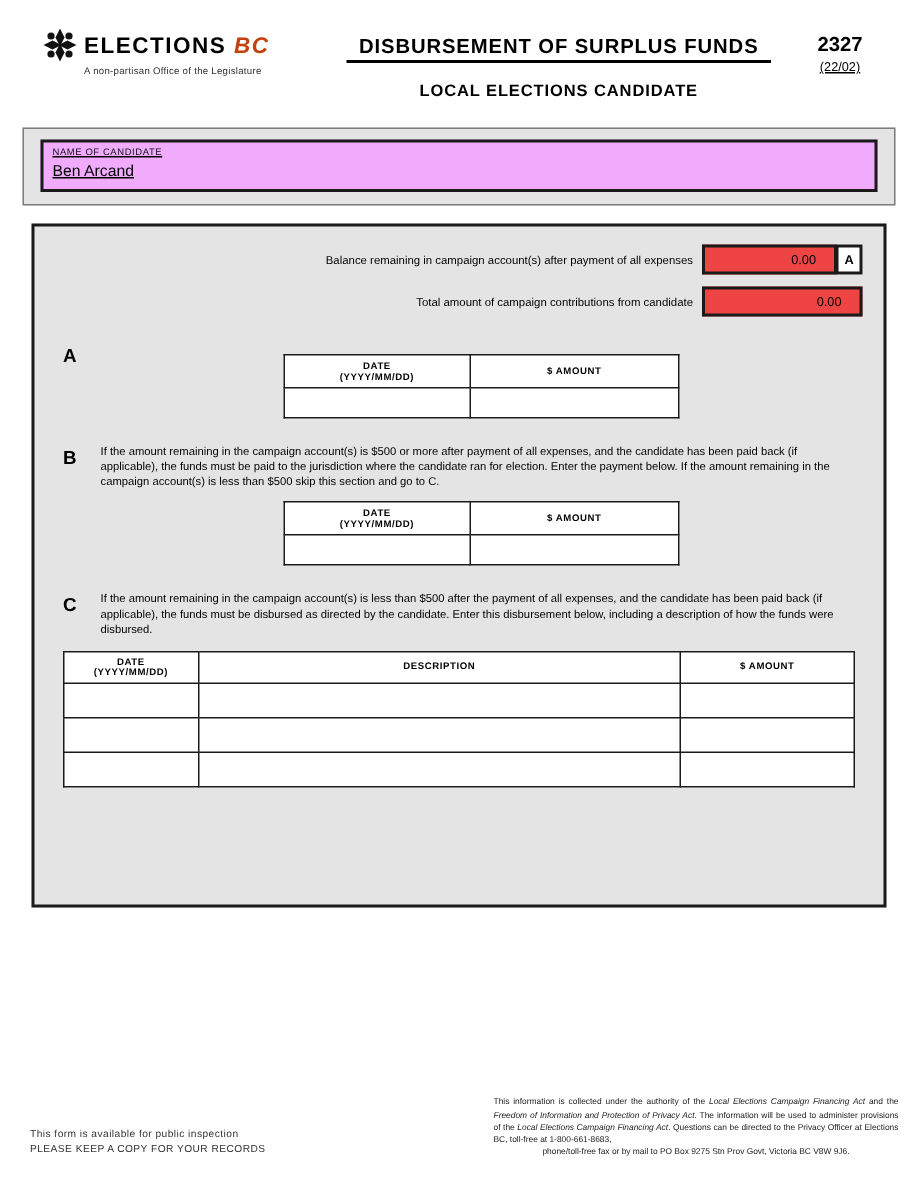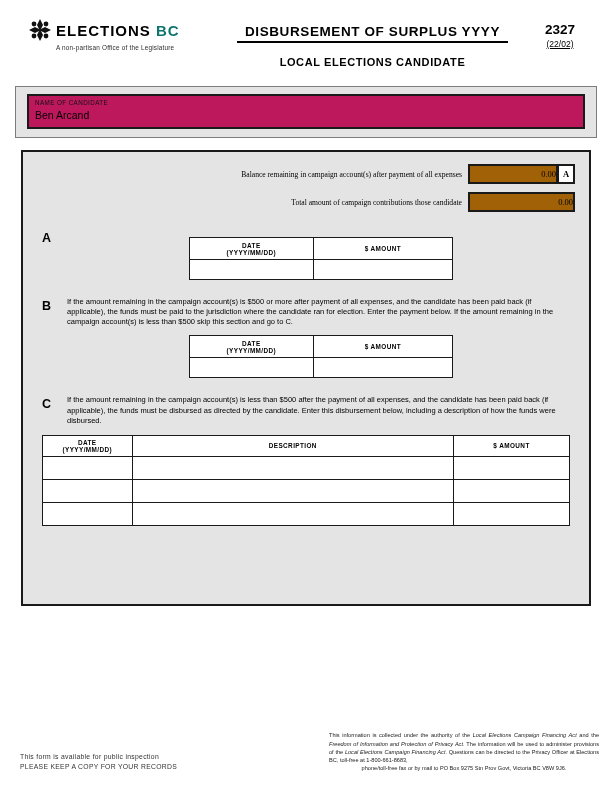--- a/index.html
+++ b/index.html
@@ -9,50 +9,50 @@
     position:relative; width:612px; height:792px; background:#ffffff;
     font-family:"Liberation Sans","DejaVu Sans",sans-serif; color:#000;
     overflow:hidden;
   }
   
   .header { display:flex; align-items:flex-start; padding:18px 24px 0 28px; }
   .logo-block { width:185px; }
   .logo-row { display:flex; align-items:center; gap:4px; }
   .logo-mark { width:24px; height:24px; flex:0 0 auto; }
   .logo-text { font-size:15px; font-weight:bold; letter-spacing:1px; }
-  .logo-bc { color:#0f766e; font-weight:bold; }
+  .logo-bc { color:#c2410c; font-weight:bold;font-style:italic; }
   .logo-tagline { font-size:6.4px; color:#2f2f2f; margin:2px 0 0 28px; letter-spacing:0.2px; }
   .title-block { flex:1; text-align:center; padding-top:4px; }
   .form-title {
     display:inline-block; font-size:13.5px; font-weight:bold; letter-spacing:0.6px;
     border-bottom:2px solid #000; padding:0 8px 2px 8px;
   }
   .form-subtitle { font-size:11px; font-weight:bold; letter-spacing:0.6px; margin-top:13px; }
   .formno-block { width:56px; text-align:center; padding-top:4px; }
   .form-number { font-size:13.5px; font-weight:bold; }
   .form-version { font-size:8.5px; margin-top:2px;text-decoration:underline; }
   
   .name-outer {
     margin:18px 15px 0 15px; background:#e4e4e4; border:1px solid #7d7d7d;
     padding:7px 11px 8px 11px;
   }
-  .name-inner { background:#be185d; border:2px solid #1a1a1a; padding:3px 6px 6px 6px; min-height:34px; }
+  .name-inner { background:#f0abfc; border:2px solid #1a1a1a; padding:3px 6px 6px 6px; min-height:34px;text-decoration:underline; }
   .field-label { font-size:6.3px; letter-spacing:0.4px; color:#111; }
   .name-value { font-size:10.5px; margin-top:3px; }
   
   .main-box {
     margin:12px 21px 0 21px; height:456px; background:#e4e4e4;
     border:2px solid #1a1a1a; padding:10px 14px 0 14px;
   }
-  .summary-row { display:flex; justify-content:flex-end; align-items:center; margin-top:8px;font-family:Liberation Serif, serif; }
+  .summary-row { display:flex; justify-content:flex-end; align-items:center; margin-top:8px; }
   .summary-row.first { margin-top:2px; }
   .summary-label { font-size:7.6px; margin-right:6px; text-align:right; }
   .amount-box {
-    width:90px; height:20px; background:#a16207; border:2px solid #1a1a1a;
-    font-size:8.5px; text-align:right; padding:0 0; line-height:17px;
+    width:90px; height:20px; background:#ef4444; border:2px solid #1a1a1a;
+    font-size:8.5px; text-align:right; padding:0 12px; line-height:17px;
   }
   .ref-box {
     width:17px; height:20px; background:#fff; border:2px solid #1a1a1a; border-left-width:1px;
     font-size:8.5px; font-weight:bold; text-align:center; line-height:17px;
   }
   .section { display:flex; margin-top:17px; }
   .section-letter { width:30px; font-size:12.5px; font-weight:bold; padding-left:5px; padding-top:2px; }
   .section-text { flex:1; font-size:7.5px; line-height:1.35; padding-right:4px; text-align:left; }
   table.mini { border-collapse:collapse; background:#fff; margin:8px auto 0 auto; width:264px; }
   table.mini th, table.mini td { border:1.5px solid #1a1a1a; }
@@ -94,21 +94,21 @@
             <circle cx="18" cy="6" r="2.4"></circle>
             <circle cx="6" cy="18" r="2.4"></circle>
             <circle cx="18" cy="18" r="2.4"></circle>
           </g>
         </svg>
         <span class="logo-text"><span>ELECTIONS</span>&nbsp;<span class="logo-bc">BC</span></span>
       </div>
       <div class="logo-tagline">A non-partisan Office of the Legislature</div>
     </div>
     <div class="title-block">
-      <div class="form-title">DISBURSEMENT OF SURPLUS YYYY</div>
+      <div class="form-title">DISBURSEMENT OF SURPLUS FUNDS</div>
       <div class="form-subtitle">LOCAL ELECTIONS CANDIDATE</div>
     </div>
     <div class="formno-block">
       <div class="form-number">2327</div>
       <div class="form-version">(22/02)</div>
     </div>
   </div>
 
   <div class="name-outer">
     <div class="name-inner">
@@ -119,21 +119,21 @@
 
   <div class="main-box">
 
     <div class="summary-row first">
       <span class="summary-label">Balance remaining in campaign account(s) after payment of all expenses</span>
       <span class="amount-box">0.00</span>
       <span class="ref-box">A</span>
     </div>
 
     <div class="summary-row">
-      <span class="summary-label">Total amount of campaign contributions those candidate</span>
+      <span class="summary-label">Total amount of campaign contributions from candidate</span>
       <span class="amount-box" style="width:107px;">0.00</span>
     </div>
 
     <div class="section">
       <div class="section-letter">A</div>
       <div style="flex:1;">
         <table class="mini">
           <tbody>
               <tr>
             <th class="col-date"><span>DATE</span><br><span class="th-sub">(YYYY/MM/DD)</span></th>

